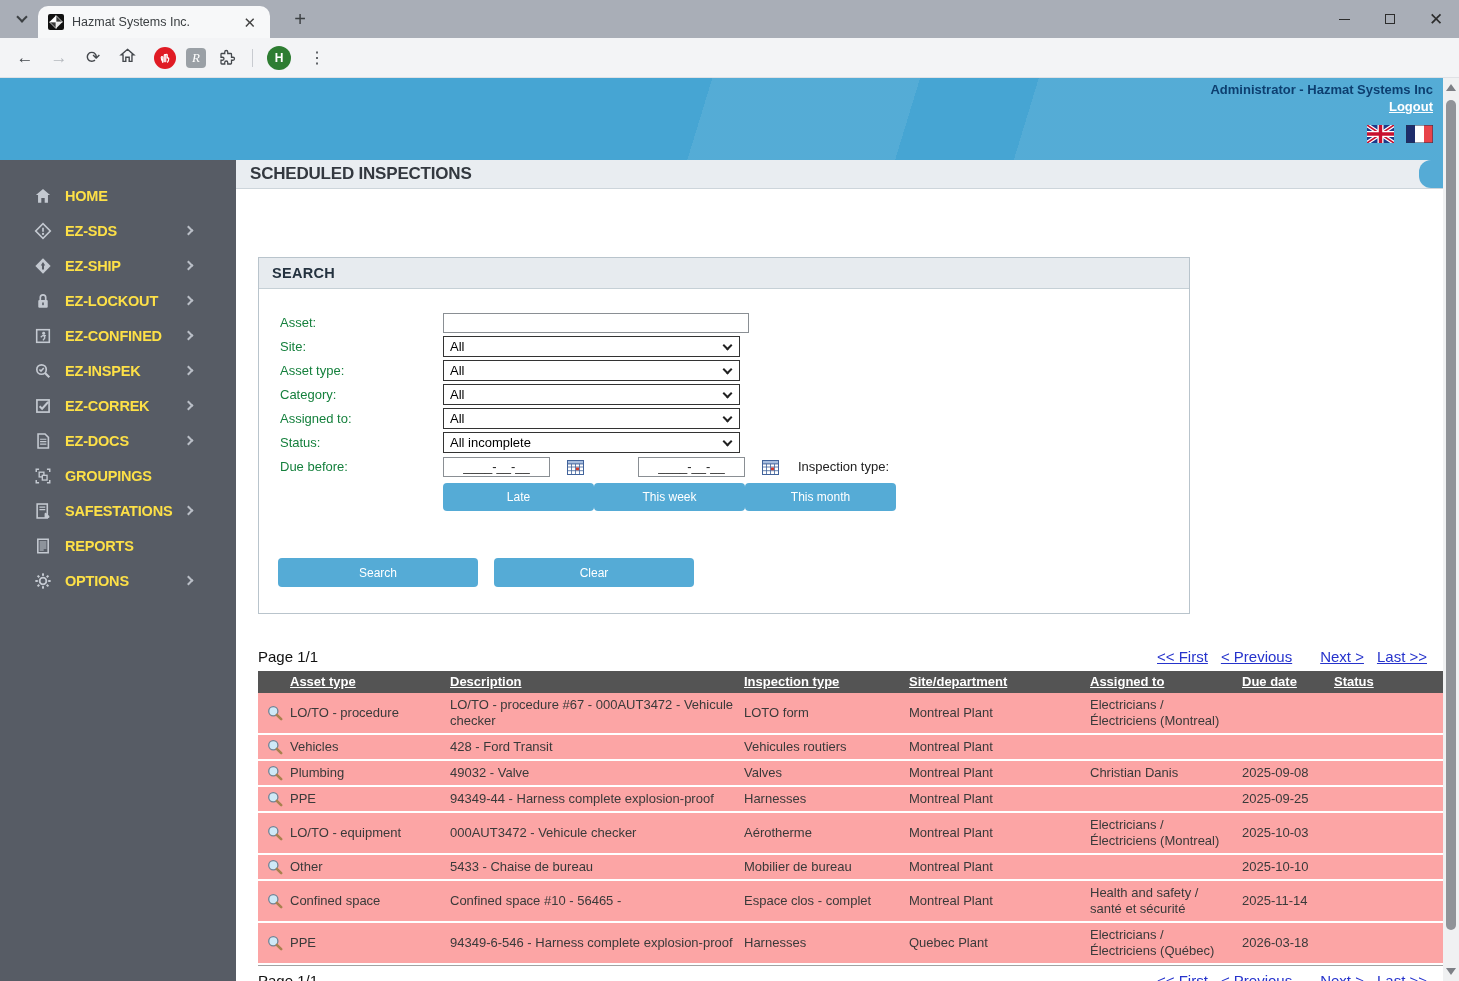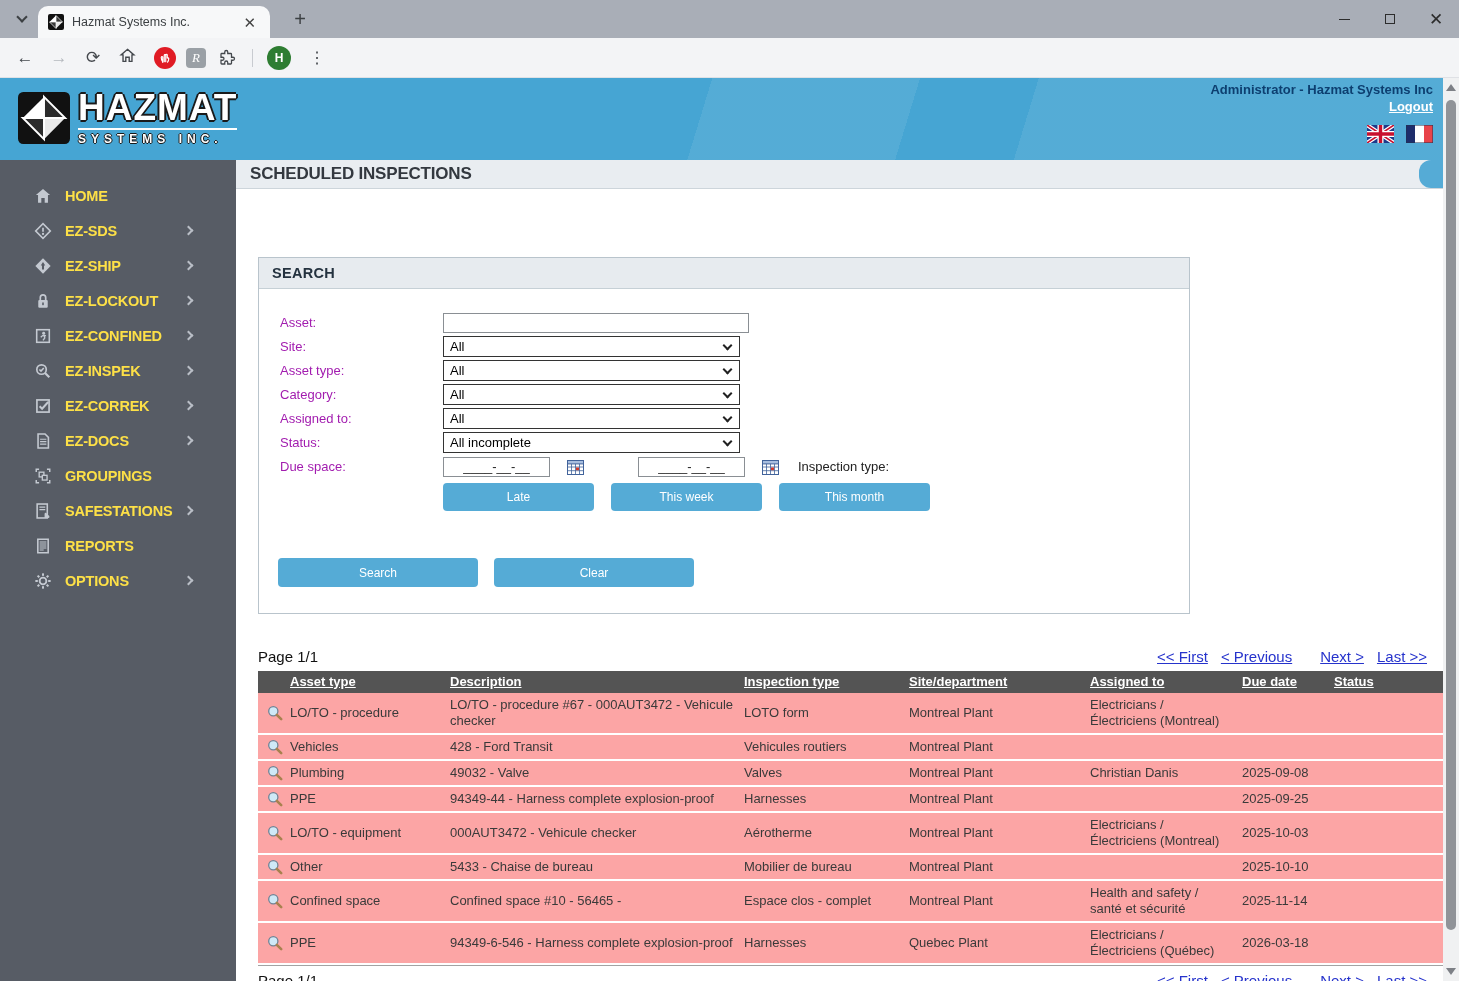--- a/index.html
+++ b/index.html
@@ -89,34 +89,34 @@
 
   .content { padding:40px 16px 0 22px;margin-top:28px; }
 
   
   .search-panel { width:932px; border:1px solid #b9c4cc; background:#fff; }
   .search-head { height:31px; background:#e7ebef; border-bottom:1px solid #c6d0d6; display:flex;
     align-items:center; padding-left:13px; }
   .search-title { font-size:14.5px; font-weight:bold; color:#24323f; letter-spacing:.3px; }
   .search-body { padding:23px 0 26px 21px; }
   .form-row { display:flex; align-items:center; margin-bottom:3px; min-height:21px; }
-  .form-label { width:163px; font-size:13px; color:#a21caf; }
+  .form-label { width:163px; font-size:13px; color:#15803d; }
   .text-input { width:306px; height:20px; border:1px solid #8a8f94; background:#fff; font-size:13px;
     font-family:inherit; padding:0 4px; }
   .sel { width:297px; height:21px; border:1px solid #333; background:#fff; display:flex; align-items:center;
     padding:0 6px; position:relative; }
   .sel-value { font-size:13px; color:#000; flex:1; }
   .sel-arrow { width:7px; height:7px; border-right:2px solid #222; border-bottom:2px solid #222;
     transform:rotate(45deg); margin-top:-3px; margin-right:2px; }
   .date-input { width:107px; height:20px; border:1px solid #8a8f94; background:#fff; font-size:13px;
     font-family:inherit; text-align:center; padding:0; color:#222; }
   .cal-icon { width:17px; height:16px; margin-left:17px; }
   .date2 { margin-left:54px; }
   .insp-label { margin-left:19px; font-size:13px; color:#222; }
-  .quick-row { display:flex; gap:17px; margin:6px 0 0 163px;align-items:center; }
+  .quick-row { display:flex; margin:6px 0 0 163px;align-items:center; }
   .btn { background:#55abd6; border:none; border-radius:4px; color:#fff; font-size:12px; font-family:inherit; }
   .quick-btn { width:151px; height:28px; }
   .actions-row { display:flex; gap:16px; margin-top:47px; margin-left:-2px; }
   .action-btn { width:200px; height:29px; }
 
   
   .pager-row { width:1169px; display:flex; align-items:flex-end; font-size:15px; color:#111; }
   .pager-top { margin-top:34px; margin-bottom:6px; }
   .pager-bottom { margin-top:6px; }
   .pager-links { margin-left:auto; display:flex; }
@@ -196,33 +196,20 @@
 
 <div class="page">
 
   <div class="scrollbar">
     <div class="sb-arrow sb-up"></div>
     <div class="sb-thumb"></div>
     <div class="sb-arrow sb-down"></div>
   </div>
 
   <div class="app-header">
-    <div class="brand">
-      <svg class="brand-icon" viewBox="0 0 16 16">
-        <rect x="0" y="0" width="16" height="16" rx="1.6" fill="#111"></rect>
-        <polygon points="8,1.5 1.5,8 8,8" fill="#fff"></polygon>
-        <polygon points="8,8 14.5,8 8,14.5" fill="#e9e9e9"></polygon>
-        <polygon points="8,1.5 14.5,8 8,8" fill="#2b2b2b" stroke="#fff" stroke-width=".6"></polygon>
-        <polygon points="8,8 1.5,8 8,14.5" fill="#2b2b2b" stroke="#fff" stroke-width=".6"></polygon>
-      </svg>
-      <div class="brand-text">
-        <span class="brand-line1">HAZMAT</span>
-        <span class="brand-line2">SYSTEMS INC.</span>
-      </div>
-    </div>
     <div class="header-right">
       <div class="admin-text">Administrator - Hazmat Systems Inc</div>
       <a class="logout-link">Logout</a>
       <div class="flags">
         <svg class="flag" viewBox="0 0 27 18">
           <rect width="27" height="18" fill="#1e3a8a"></rect>
           <path d="M0 0 L27 18 M27 0 L0 18" stroke="#fff" stroke-width="4"></path>
           <path d="M0 0 L27 18 M27 0 L0 18" stroke="#c8102e" stroke-width="1.6"></path>
           <path d="M13.5 0 V18 M0 9 H27" stroke="#fff" stroke-width="6"></path>
           <path d="M13.5 0 V18 M0 9 H27" stroke="#c8102e" stroke-width="3.4"></path>
@@ -394,21 +381,21 @@
               </div>
             </div>
             <div class="form-row">
               <span class="form-label">Status:</span>
               <div class="sel">
                 <span class="sel-value">All incomplete</span>
                 <span class="sel-arrow"></span>
               </div>
             </div>
             <div class="form-row">
-              <span class="form-label">Due space:</span>
+              <span class="form-label">Due before:</span>
               <input class="date-input" type="text" value="____-__-__" style="">
               <svg class="cal-icon" viewBox="0 0 17 16">
                 <rect x=".5" y="1.5" width="16" height="14" fill="#fff" stroke="#41639b" stroke-width="1"></rect>
                 <rect x=".5" y="1.5" width="16" height="3.4" fill="#a8bedf" stroke="#41639b" stroke-width="1"></rect>
                 <path d="M.5 8 H16.5 M.5 11.7 H16.5 M4.5 4.9 V15.5 M8.5 4.9 V15.5 M12.5 4.9 V15.5" stroke="#41639b" stroke-width=".8"></path>
                 <rect x="9" y="8.5" width="3" height="2.7" fill="#d23b2f"></rect>
               </svg>
               <input class="date-input date2" type="text" value="____-__-__" style="">
               <svg class="cal-icon" viewBox="0 0 17 16">
                 <rect x=".5" y="1.5" width="16" height="14" fill="#fff" stroke="#41639b" stroke-width="1"></rect>

